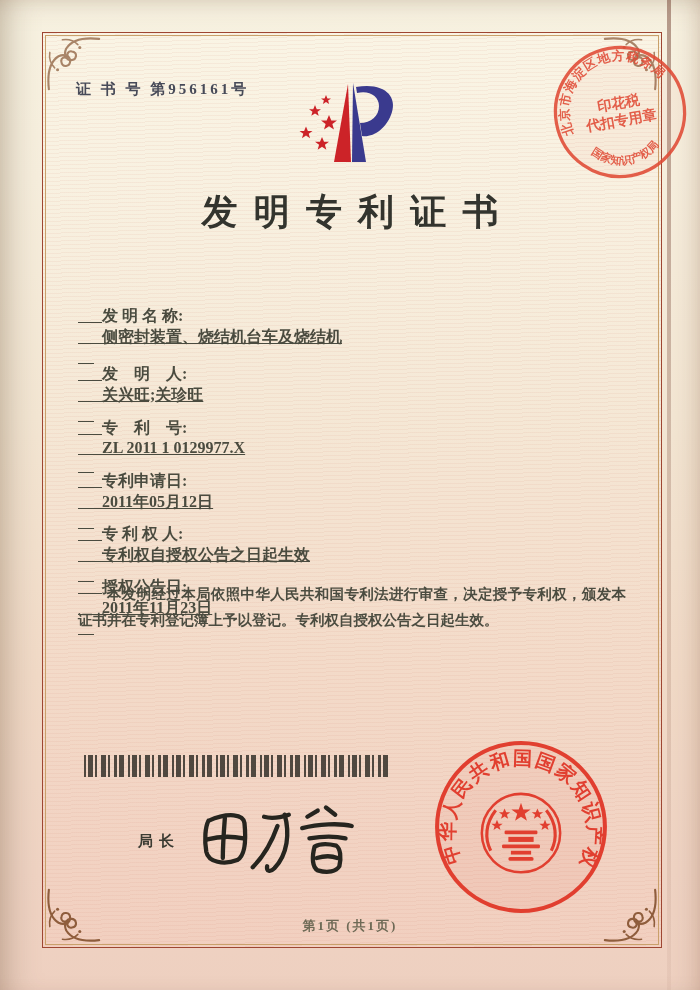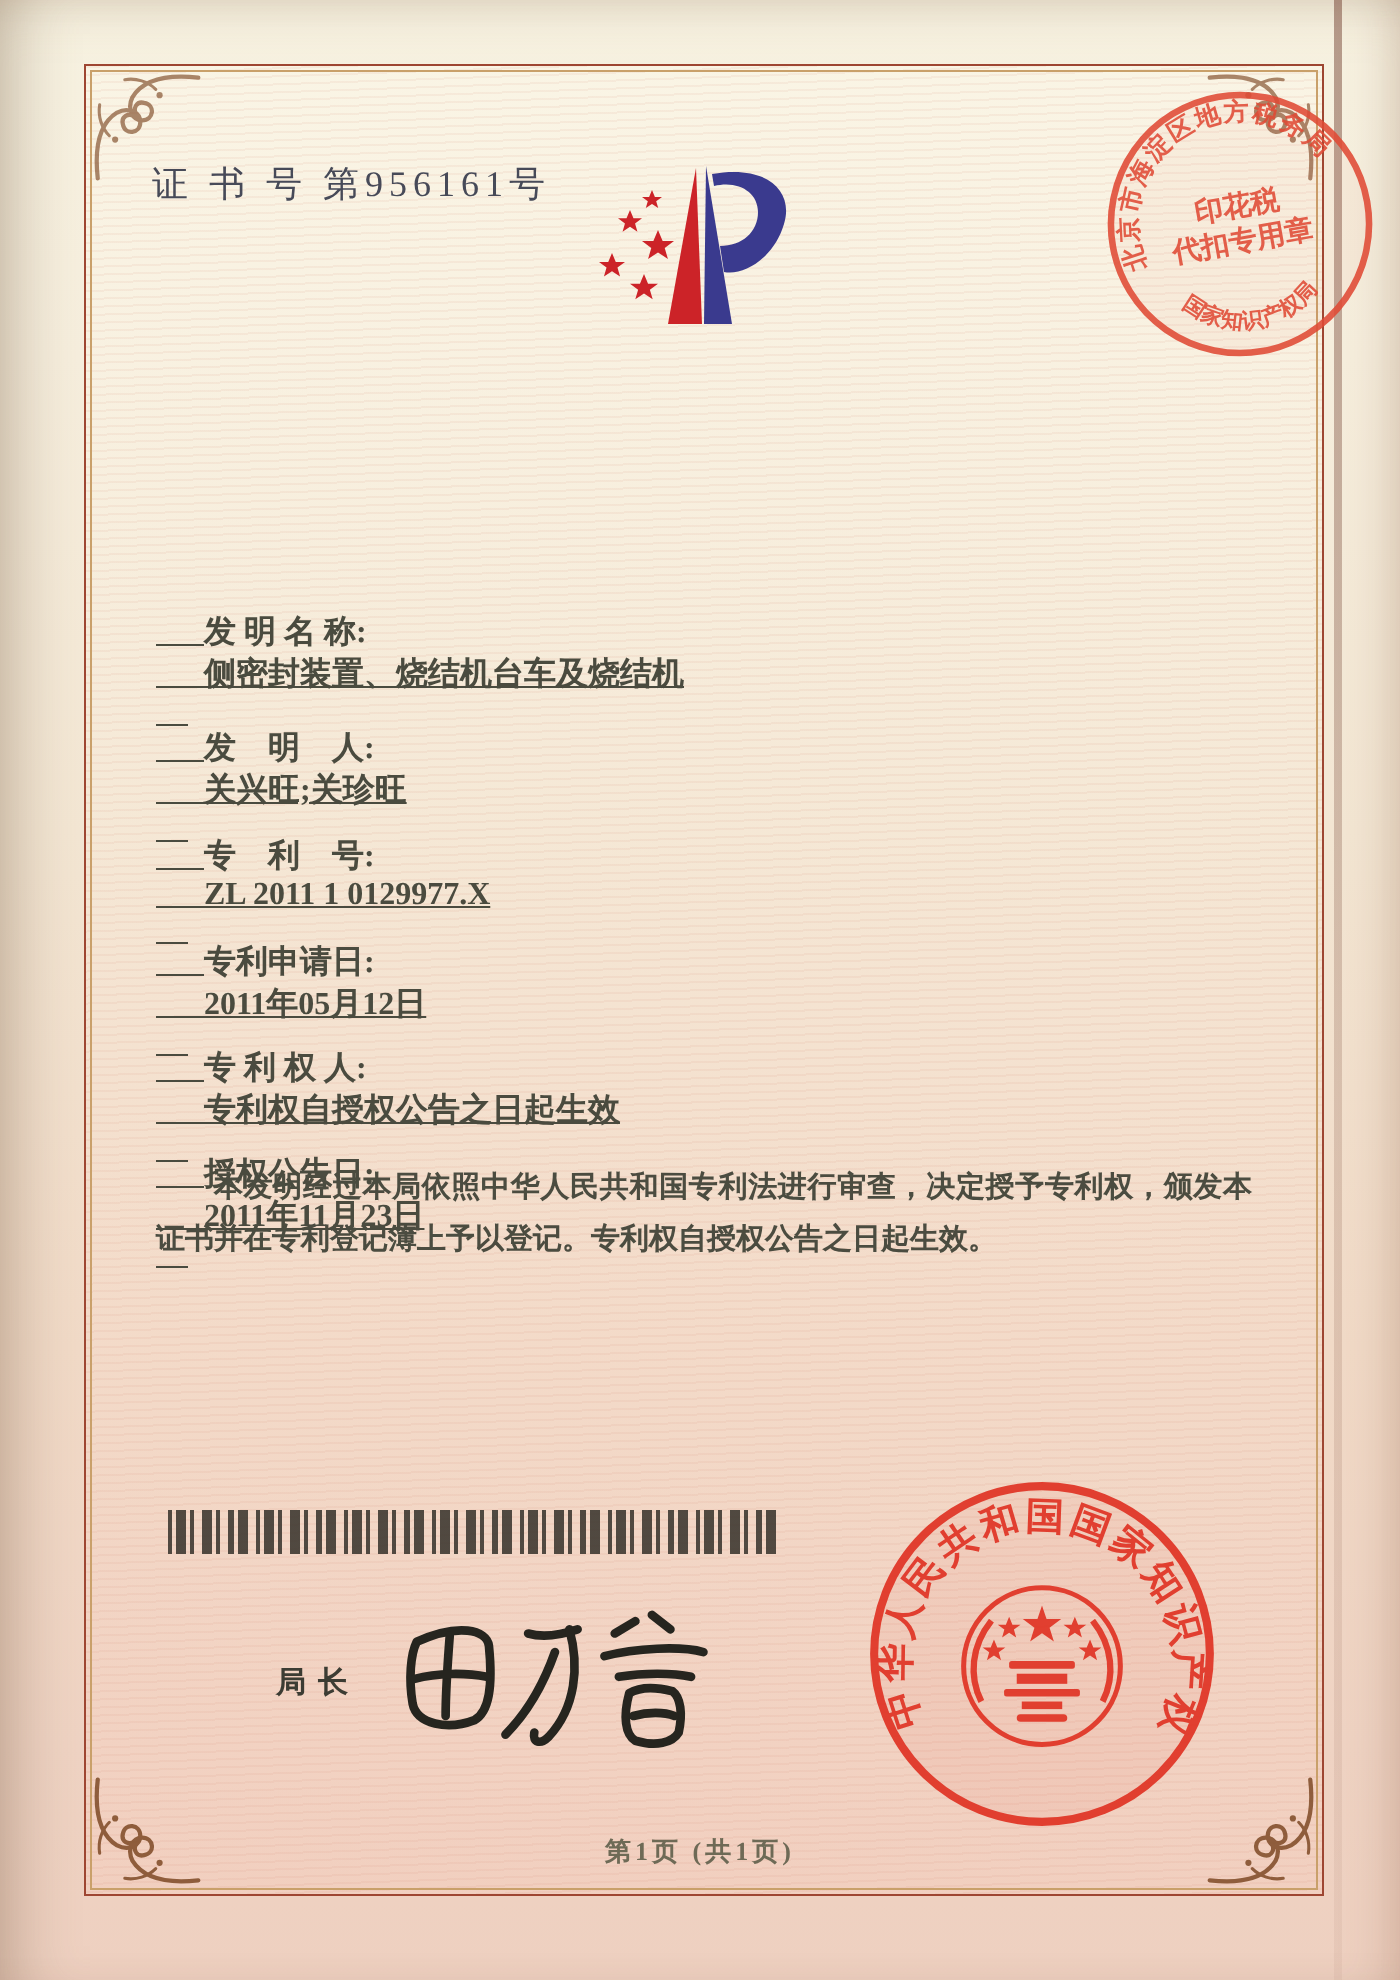--- a/index.html
+++ b/index.html
@@ -32,21 +32,21 @@
   .corner{ position:absolute; width:58px; height:58px; opacity:.85; }
   .corner svg{ width:100%; height:100%; }
   .corner.tl{ left:45px;  top:35px; }
   .corner.tr{ left:601px; top:35px; transform:rotate(90deg); }
   .corner.br{ left:601px; top:886px; transform:rotate(180deg); }
   .corner.bl{ left:45px;  top:886px; transform:rotate(270deg); }
   .corner.tl, .corner.tr { opacity:.65; }
 
   .cert-no{
     position:absolute; left:76px; top:80px;
-    font-size:18px; font-weight:400; letter-spacing:3px; color:#474a58;
+    font-size:15px; font-weight:700; letter-spacing:3px; color:#474a58;
   }
   .logo{ position:absolute; left:290px; top:78px; width:122px; height:94px; }
 
   .tax-stamp{
     position:absolute; left:550px; top:42px; width:140px; height:140px;
     transform:rotate(-10deg); opacity:.88;
   }
 
   .title{
     position:absolute; left:0; right:0; top:188px; text-align:center;
@@ -182,20 +182,21 @@
         <textPath href="#taxtop" startOffset="4">北京市海淀区地方税务局</textPath>
       </text>
       <text font-size="10" font-weight="bold" fill="#e04a35">
         <textPath href="#taxbot" startOffset="2">国家知识产权局</textPath>
       </text>
       <text x="64" y="60" text-anchor="middle" font-size="13" font-weight="bold" fill="#e04a35">印花税</text>
       <text x="64" y="76" text-anchor="middle" font-size="13" font-weight="bold" fill="#e04a35">代扣专用章</text>
     </svg>
   </div>
 
+  <h1 class="title">发明专利证书</h1>
 
   <div class="fields">
     <div class="frow">
       <span class="flabel">发 明 名 称:</span>
       <span class="fvalue">侧密封装置、烧结机台车及烧结机</span>
     </div>
     <div class="frow">
       <span class="flabel">发　明　人:</span>
       <span class="fvalue">关兴旺;关珍旺</span>
     </div>

